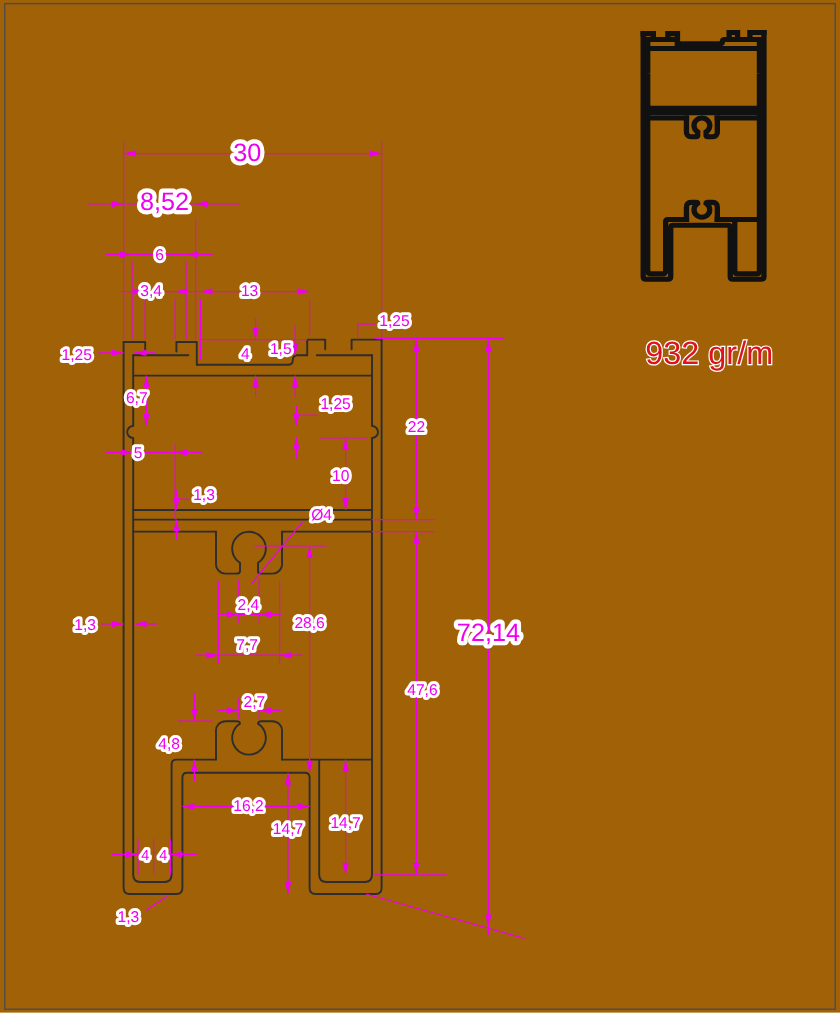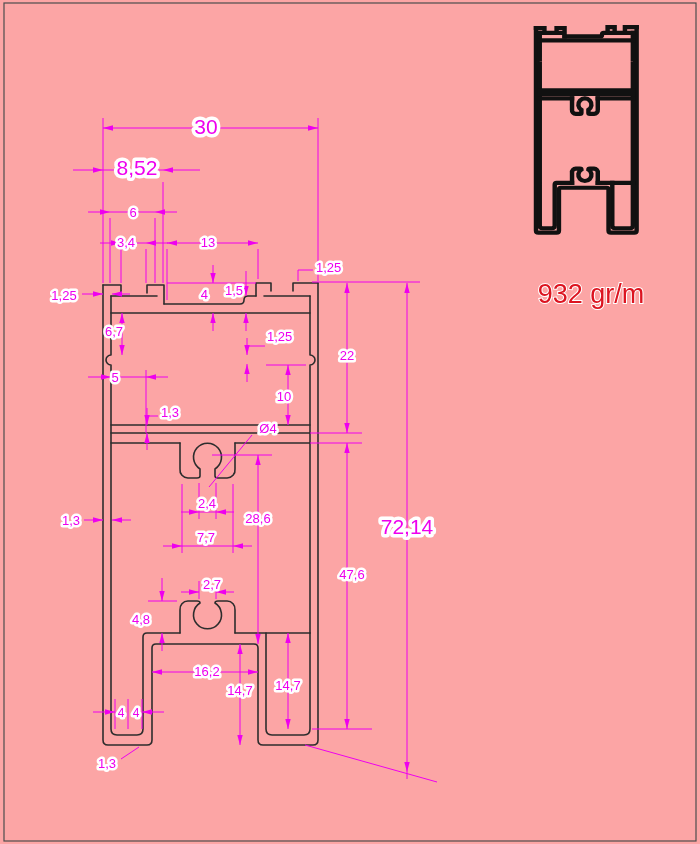--- a/index.html
+++ b/index.html
@@ -1,16 +1,16 @@
 <!DOCTYPE html>
 <html style="--dim: #ee00ee; --outline: #2d2d2d; --weight: #dc1420;"><head>
 <meta charset="utf-8">
 <style>
   html,body{margin:0;padding:0;background:#ffffff;}
-  .page{position:relative;width:700px;height:844px;background:#fca5a5;overflow:hidden;
+  .page{position:relative;width:700px;height:844px;background:#a16207;overflow:hidden;
         font-family:"Liberation Sans", sans-serif;}
   svg{display:block;}
   #main-profile{stroke:var(--outline);stroke-width:1.6;fill:none;stroke-linecap:round;stroke-linejoin:round;}
   #thumb-profile{stroke:#111;stroke-width:9.5;fill:none;stroke-linecap:square;stroke-linejoin:miter;}
   .dim-line{stroke:var(--dim);stroke-width:1;fill:none;}
   .dim-arrow{fill:var(--dim);stroke:none;}
   .dim-text{fill:var(--dim);paint-order:stroke;stroke:#fff;stroke-linejoin:round;
             font-family:"Liberation Sans", sans-serif;}
   .weight-text{fill:var(--weight);font-family:"Liberation Sans", sans-serif;font-size:27px;
             paint-order:stroke;stroke:#fff;stroke-width:2px;}

